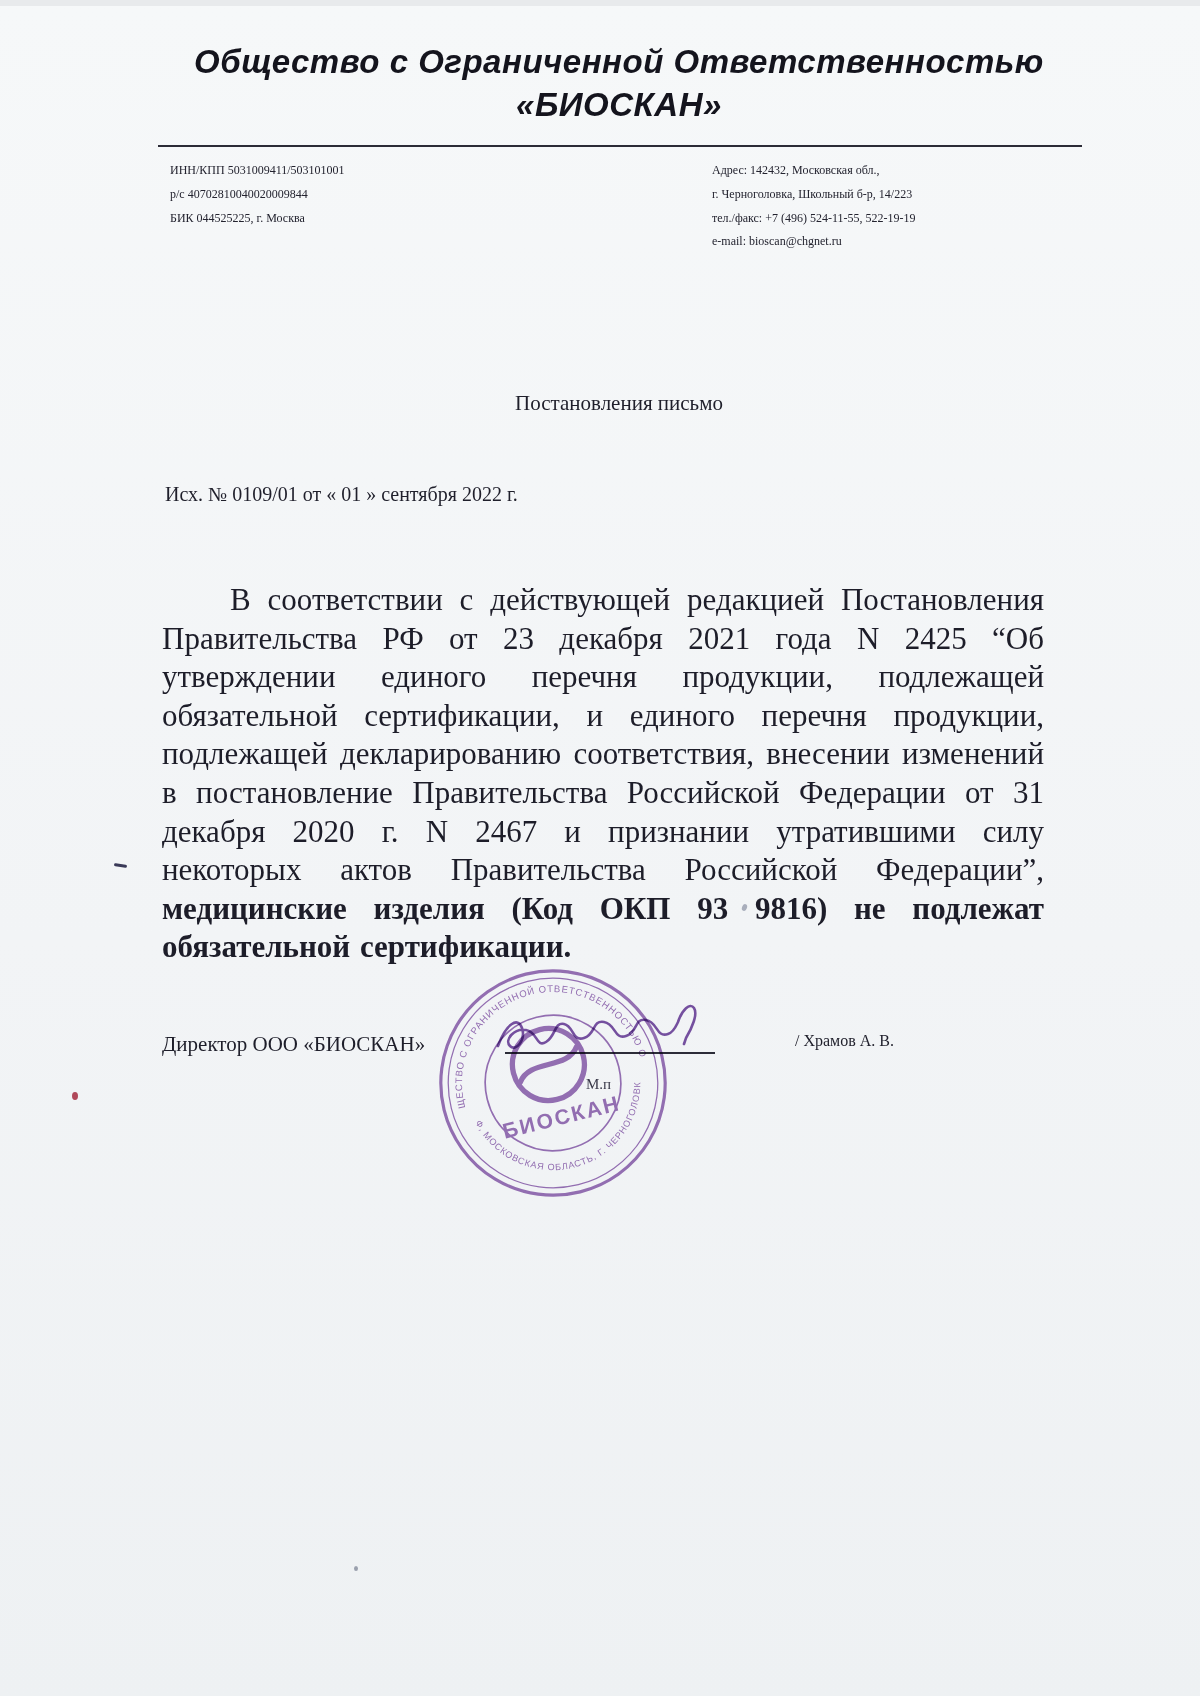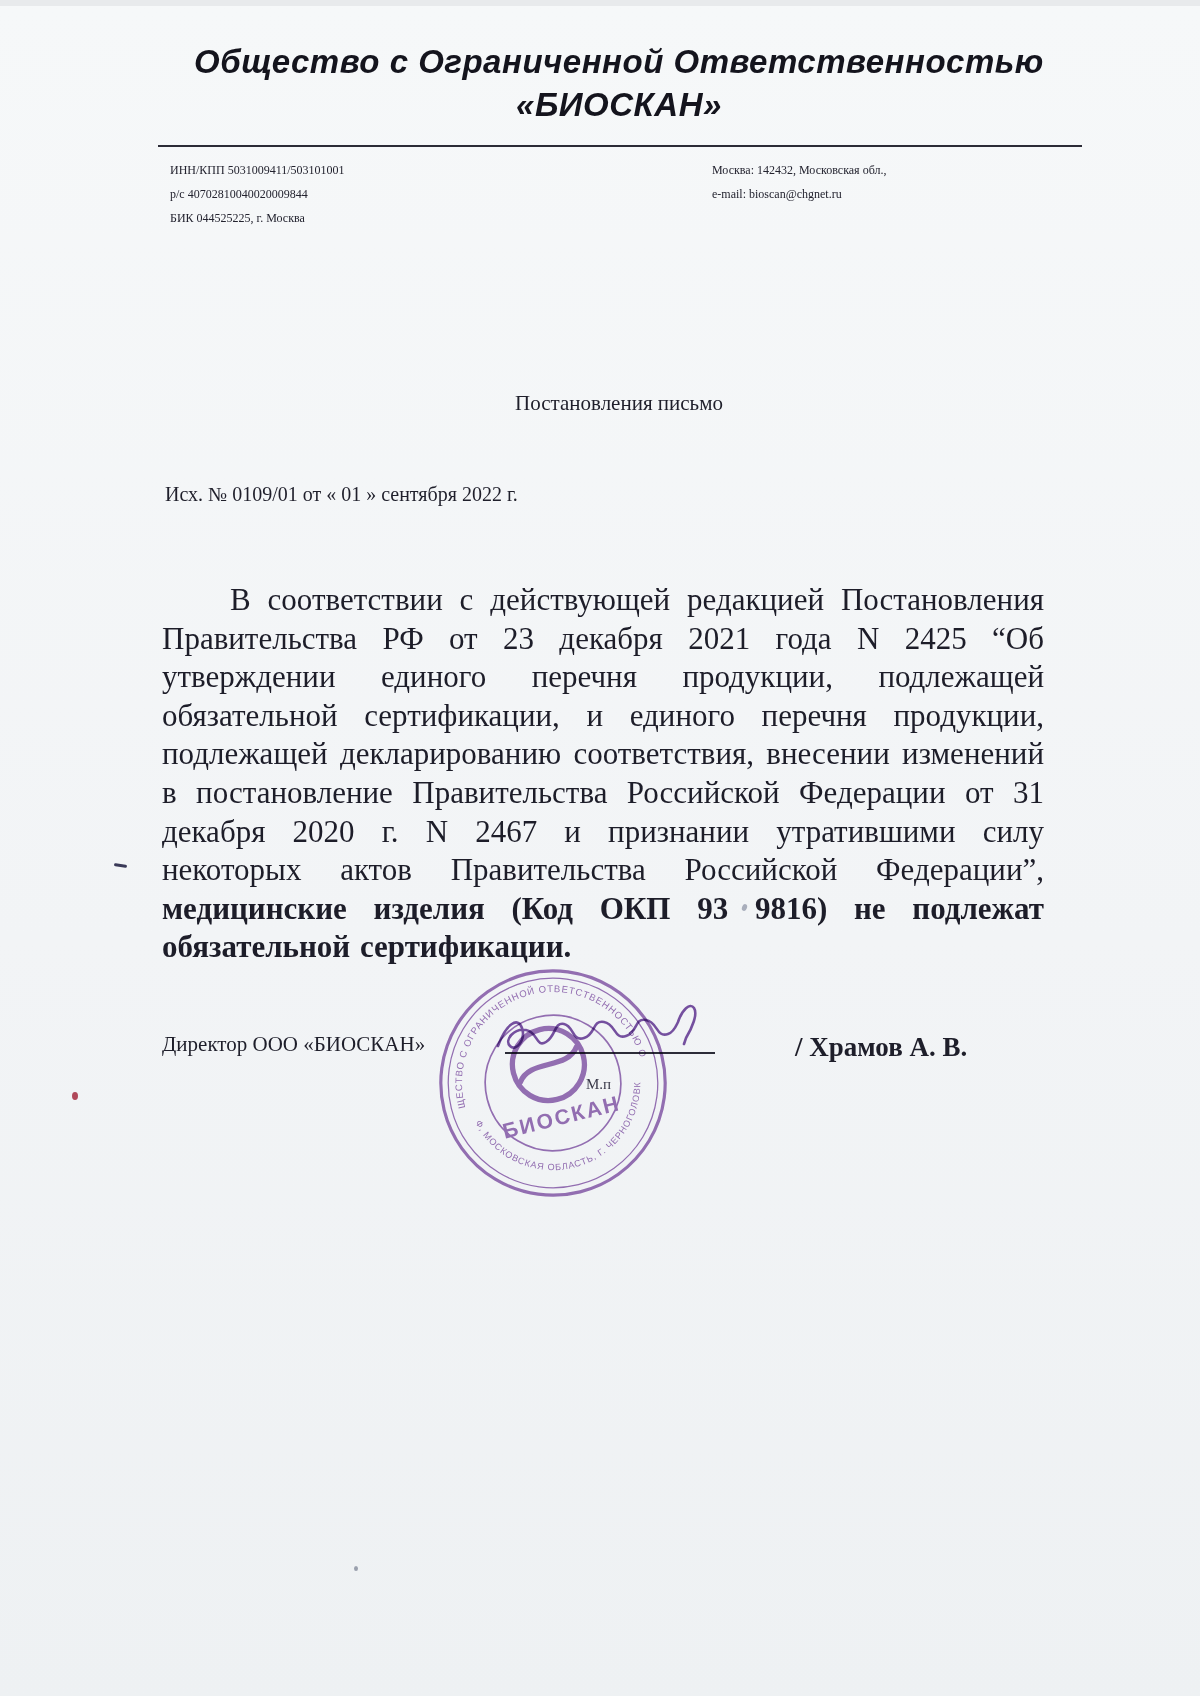--- a/index.html
+++ b/index.html
@@ -32,21 +32,21 @@
   .body-par{
     position:absolute;top:575px;left:162px;width:882px;
     font-size:31px;line-height:38.6px;
     text-align:justify;text-indent:68px;
     word-spacing:2px;color:#1d1d29;margin:0;
   }
   .body-par .bold{font-weight:700;}
   
   .sig-role{position:absolute;top:1026px;left:162px;font-size:21px;color:#1e1e2a;}
   .sig-line{position:absolute;top:1046px;left:505px;width:210px;border-bottom:2px solid #2c2c38;}
-  .sig-name{position:absolute;top:1026px;left:795px;font-size:27px;color:#1e1e2a;font-weight:bold;}
+  .sig-name{position:absolute;top:1026px;left:795px;font-size:16px;color:#1e1e2a;}
   .seal-note{position:absolute;top:1070px;left:586px;font-size:15px;color:#3a3a4a;}
   
   .stamp{
     position:absolute;left:426px;top:950px;width:254px;height:254px;
     transform:rotate(-14deg);
     color:#8d5fae;
     opacity:.88;mix-blend-mode:multiply;
   }
   .stamp text,.stamp textPath{fill:#8d5fae;font-family:"Liberation Sans", sans-serif;}
   .sig-scribble{
@@ -72,21 +72,23 @@
 
   <div class="rule"></div>
 
   <div class="req req-left">
     <div>ИНН/КПП 5031009411/503101001</div>
     <div>р/с 40702810040020009844</div>
     <div>БИК 044525225,  г. Москва</div>
   </div>
 
   <div class="req req-right">
-    <div>Москва: 142432, Московская обл.,</div>
+    <div>Адрес: 142432, Московская обл.,</div>
+    <div>г. Черноголовка,  Школьный б-р, 14/223</div>
+    <div>тел./факс: +7 (496) 524-11-55, 522-19-19</div>
     <div>e-mail: bioscan@chgnet.ru</div>
   </div>
 
   <div class="doc-type">Постановления письмо</div>
 
   <div class="ref-line">Исх. № 0109/01 от  « 01 » сентября 2022 г.</div>
 
   <p class="body-par"><span>В соответствии с действующей редакцией Постановления Правительства РФ от 23 декабря 2021 года N 2425 “Об утверждении единого перечня продукции, подлежащей обязательной сертификации, и единого перечня продукции, подлежащей декларированию соответствия, внесении изменений в постановление Правительства Российской Федерации от 31 декабря 2020 г. N 2467 и признании утратившими силу некоторых актов Правительства Российской Федерации”, </span><span class="bold">медицинские изделия (Код ОКП 93 9816) не подлежат обязательной сертификации.</span></p>
 
   <div class="sig-role">Директор ООО «БИОСКАН»</div>

